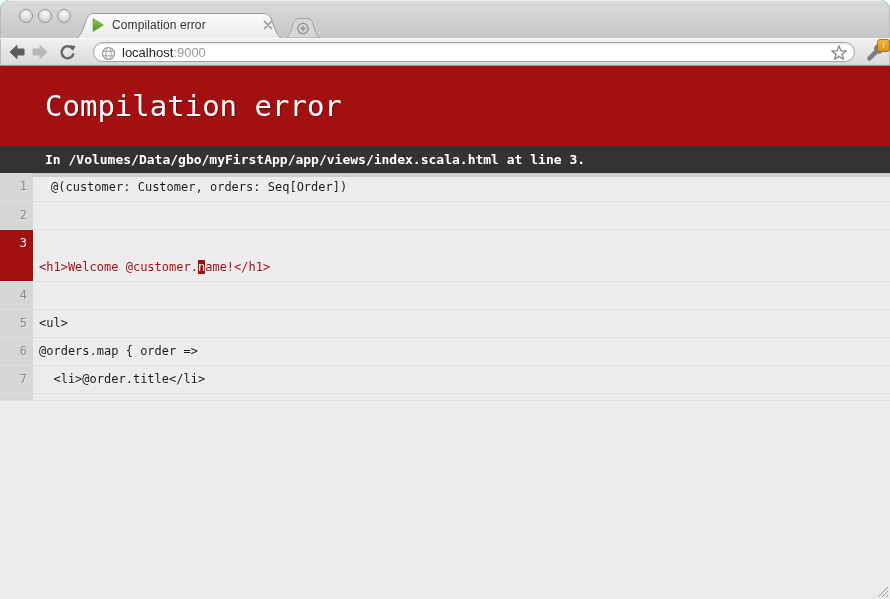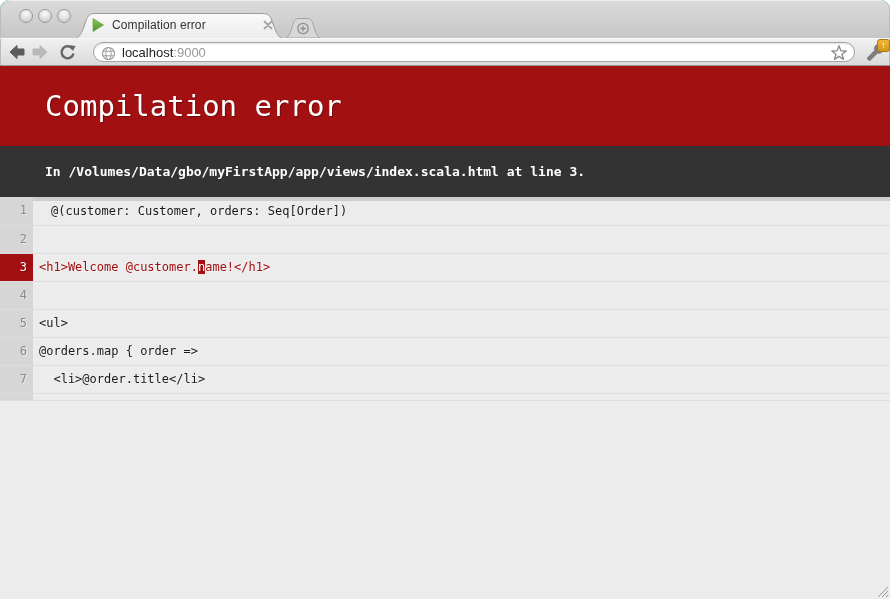--- a/index.html
+++ b/index.html
@@ -58,30 +58,30 @@
     text-shadow:1px 1px 1px rgba(0,0,0,.3); white-space:nowrap;
   }
   .err-detail {
     background:var(--detail_bg,#F5A0A0); color:var(--detail_text,#7A0C0C);
     border-top:4px solid var(--detail_border,#D36D6D); border-bottom:4px solid var(--detail_border,#D36D6D);
     padding:16px 45px; font-size:13px; line-height:17px;
     text-shadow:1px 1px 1px rgba(255,255,255,.3);
   }
   .err-location {
     background:var(--location_bg,#333333); color:#fff; font-weight:bold;
-    padding:17px 45px; font-size:13px; line-height:17px; white-space:nowrap;
+    padding:5px 45px; font-size:13px; line-height:17px; white-space:nowrap;
   }
   .code-row { display:flex; border-bottom:1px solid var(--row_border,#DDDDDD);
     font-size:12px; line-height:17px; text-shadow:1px 1px 1px rgba(255,255,255,.5); }
   .gutter { width:33px; flex:none; background:var(--gutter_bg,#D6D6D6); color:var(--gutter_text,#8B8B8B);
     text-align:right; padding:5px 6px 5px 0; }
   .code { flex:1; padding:5px 0 5px 6px; white-space:pre; color:#1a1a1a; }
   .code-row:first-child .code { border-top:4px solid var(--first_row_border,#CDCDCD); padding-top:2px;padding-left:18px; }
   .code-row.error { color:var(--error_color,#A31012); }
-  .code-row.error .code { color:var(--error_color,#A31012); }
+  .code-row.error .code { color:var(--error_color,#A31012);margin-top:24px; }
   .code-row.error .gutter { background:var(--error_color,#A31012); color:#fff;
     text-shadow:1px 1px 1px rgba(0,0,0,.3); }
   .marker { background:var(--error_color,#A31012); color:#fff; text-shadow:none; }
   .code-tail { display:flex; border-bottom:1px solid var(--row_border,#DDDDDD); height:7px; }
   .gutter-stub { width:33px; background:var(--gutter_bg,#D6D6D6); }
   .resize-grip { position:absolute; right:1px; bottom:1px; }
 </style>
 </head>
 <body>
 

